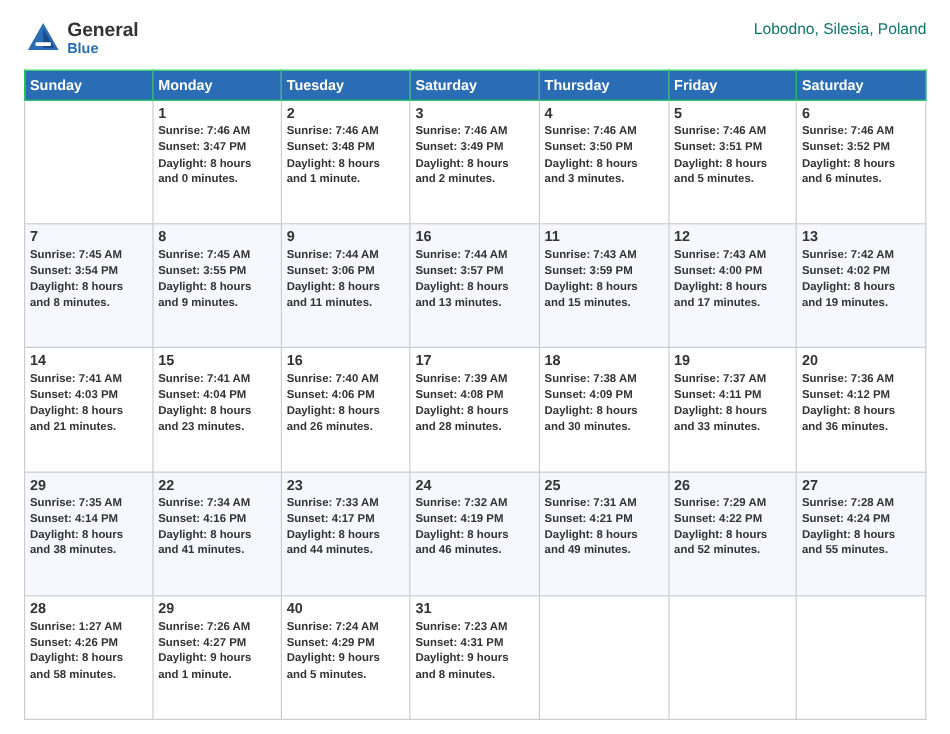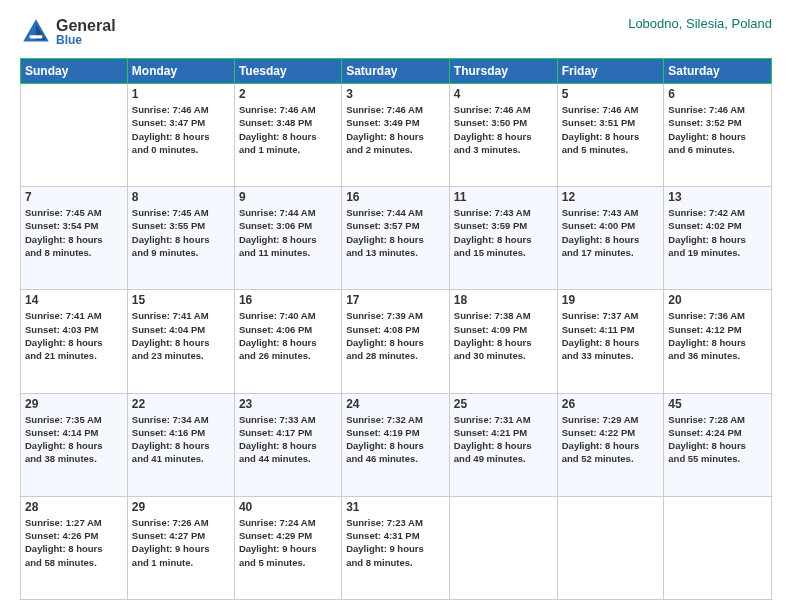--- a/index.html
+++ b/index.html
@@ -243,21 +243,21 @@
           </td>
           <td>
             <div class="day-number">25</div>
             <div class="day-info"><span>Sunrise: 7:31 AM</span><br><span>Sunset: 4:21 PM</span><br><span>Daylight: 8 hours</span><br><span>and 49 minutes.</span></div>
           </td>
           <td>
             <div class="day-number">26</div>
             <div class="day-info"><span>Sunrise: 7:29 AM</span><br><span>Sunset: 4:22 PM</span><br><span>Daylight: 8 hours</span><br><span>and 52 minutes.</span></div>
           </td>
           <td>
-            <div class="day-number">45</div>
+            <div class="day-number">27</div>
             <div class="day-info"><span>Sunrise: 7:28 AM</span><br><span>Sunset: 4:24 PM</span><br><span>Daylight: 8 hours</span><br><span>and 55 minutes.</span></div>
           </td>
         </tr>
         <tr>
           <td>
             <div class="day-number">28</div>
             <div class="day-info"><span>Sunrise: 1:27 AM</span><br><span>Sunset: 4:26 PM</span><br><span>Daylight: 8 hours</span><br><span>and 58 minutes.</span></div>
           </td>
           <td>
             <div class="day-number">29</div>

